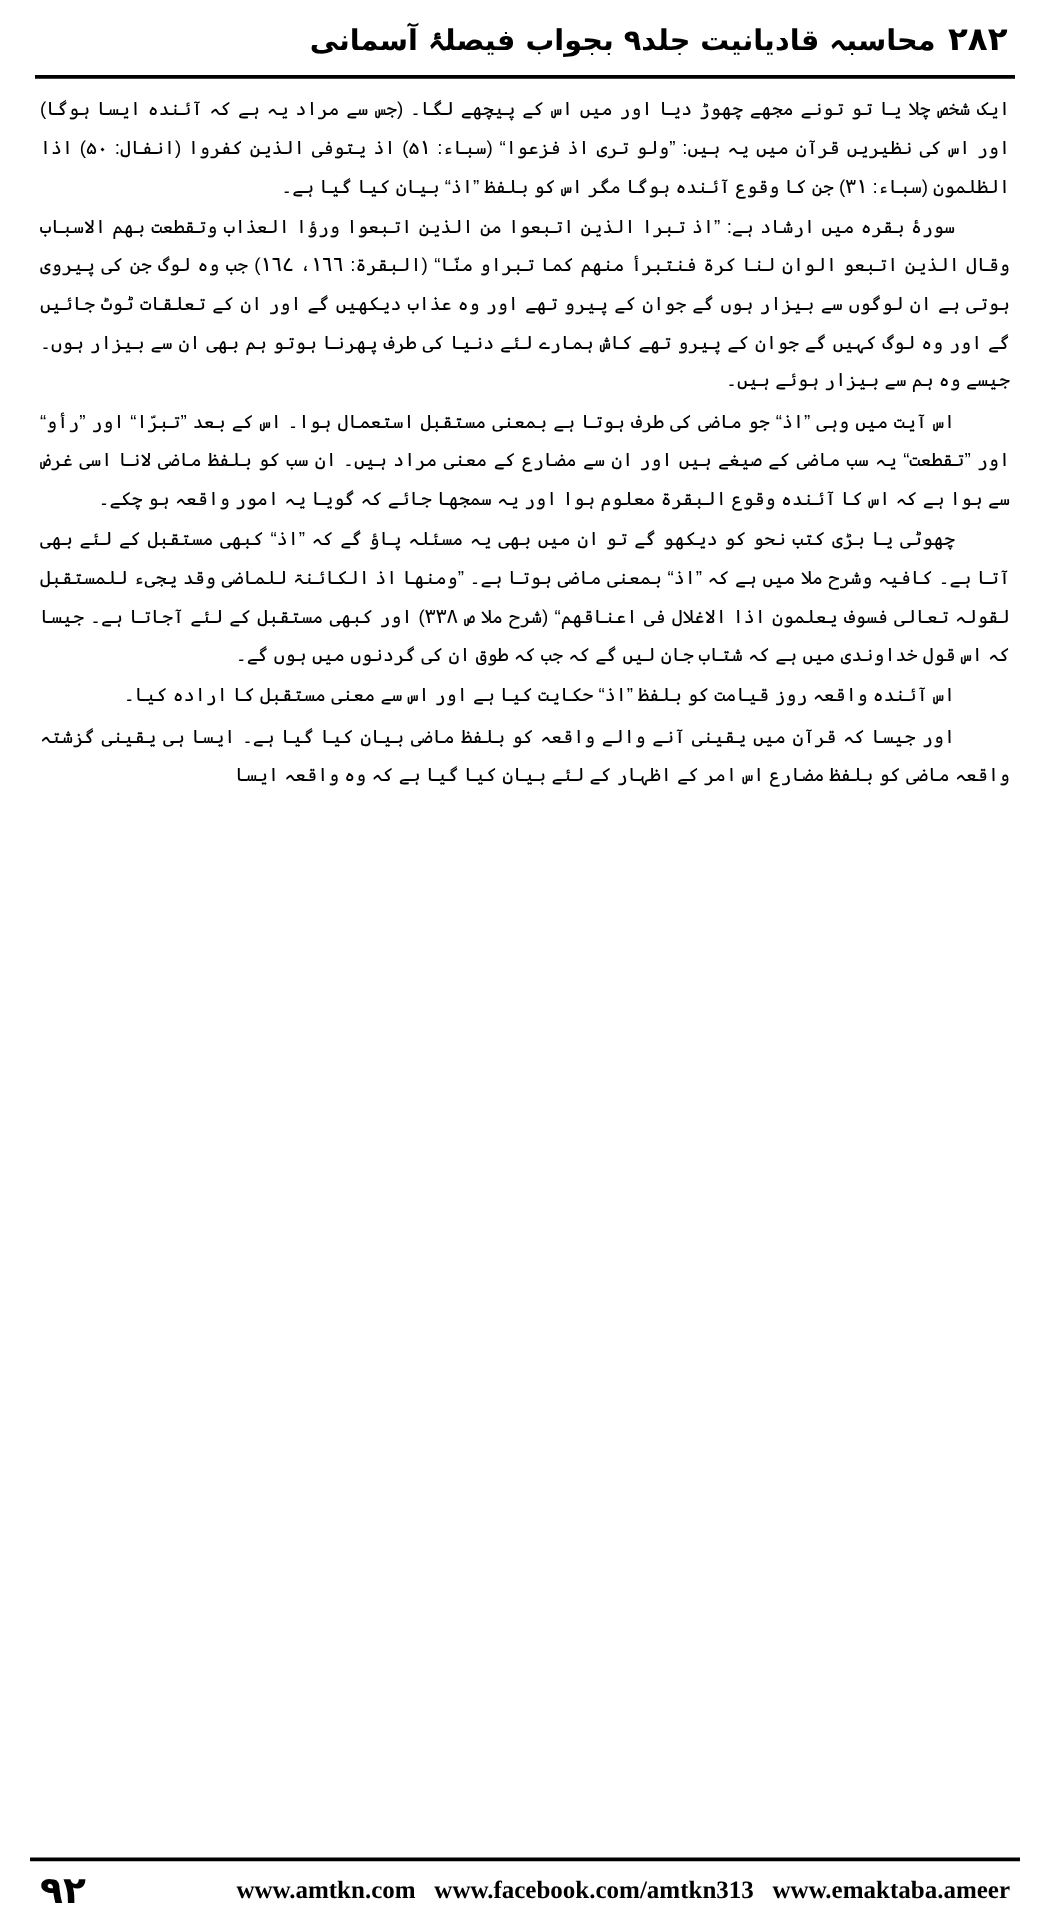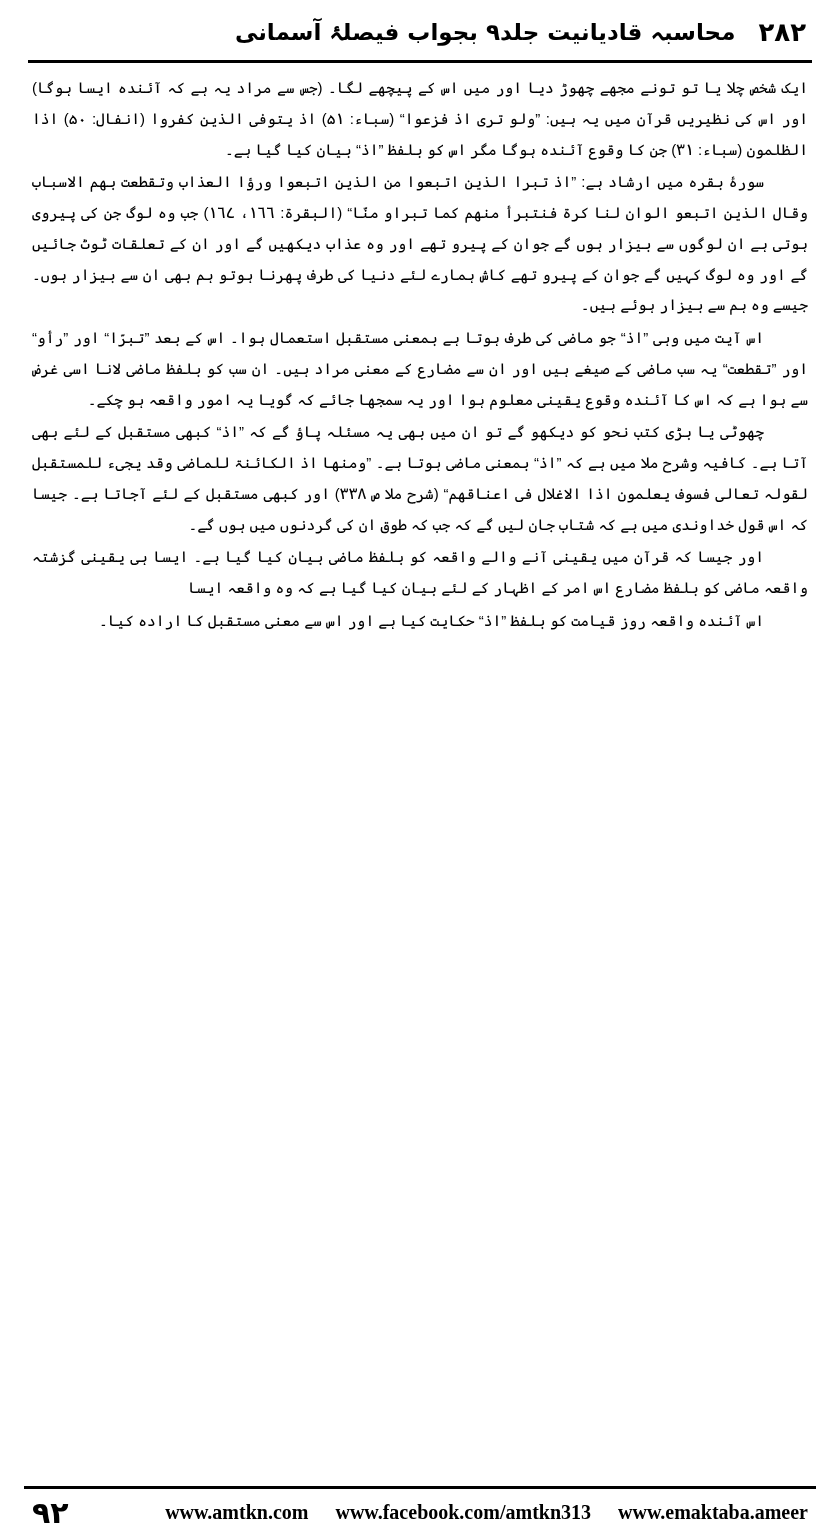--- a/index.html
+++ b/index.html
@@ -45,21 +45,20 @@
     font-weight: bold;
     letter-spacing: 0px;
     white-space: nowrap;
     font-family: "DejaVu Sans", "Liberation Sans", sans-serif;
   }
   .page-number-top {
     font-size: 26px;
     font-weight: bold;
     font-family: "DejaVu Sans", "Liberation Sans", sans-serif;
     white-space: nowrap;
-    margin-left: 13px;
   }
   .header-email {
     font-size: 22px;
     font-weight: bold;
     font-family: "Liberation Serif", serif;
     direction: ltr;
     white-space: nowrap;
   }
   .rule {
     border: none;
@@ -117,42 +116,42 @@
     padding-left: 8px;
   }
   .footer-links {
     font-size: 20px;
     font-weight: bold;
     font-family: "Liberation Serif", serif;
     letter-spacing: 0px;
     padding-right: 8px;
     white-space: nowrap;
   }
-  .footer-links span { margin-left: 22px; }
+  .footer-links span { margin-left: 10px; }
 </style>
 </head>
 <body>
 
 <div class="page">
 
   <div class="header">
     <div class="header-right">
       <div class="page-number-top">۲۸۲</div>
       <div class="book-title">محاسبہ قادیانیت جلد۹ بجواب فیصلۂ آسمانی</div>
     </div>
   </div>
   <hr class="rule">
 
   <div class="content">
     <p class="para">ایک شخص چلا یا تو تونے مجھے چھوڑ دیا اور میں اس کے پیچھے لگا۔ (جس سے مراد یہ ہے کہ آئندہ ایسا ہوگا) اور اس کی نظیریں قرآن میں یہ ہیں: ”ولو تری اذ فزعوا“ (سباء: ۵۱) اذ یتوفی الذین کفروا (انفال: ۵۰) اذا الظلمون (سباء: ۳۱) جن کا وقوع آئندہ ہوگا مگر اس کو بلفظ ”اذ“ بیان کیا گیا ہے۔</p>
     <p class="para indent">سورۂ بقرہ میں ارشاد ہے: ”اذ تبرا الذین اتبعوا من الذین اتبعوا ورؤا العذاب وتقطعت بھم الاسباب وقال الذین اتبعو الوان لنا کرۃ فنتبرأ منھم کما تبراو منّا“ (البقرۃ: ۱۶۶، ۱۶۷) جب وہ لوگ جن کی پیروی ہوتی ہے ان لوگوں سے بیزار ہوں گے جوان کے پیرو تھے اور وہ عذاب دیکھیں گے اور ان کے تعلقات ٹوٹ جائیں گے اور وہ لوگ کہیں گے جوان کے پیرو تھے کاش ہمارے لئے دنیا کی طرف پھرنا ہوتو ہم بھی ان سے بیزار ہوں۔ جیسے وہ ہم سے بیزار ہوئے ہیں۔</p>
-    <p class="para indent">اس آیت میں وہی ”اذ“ جو ماضی کی طرف ہوتا ہے بمعنی مستقبل استعمال ہوا۔ اس کے بعد ”تبرّا“ اور ”رأو“ اور ”تقطعت“ یہ سب ماضی کے صیغے ہیں اور ان سے مضارع کے معنی مراد ہیں۔ ان سب کو بلفظ ماضی لانا اسی غرض سے ہوا ہے کہ اس کا آئندہ وقوع یقینی معلوم ہوا اور یہ سمجھا جائے کہ گویا یہ امور واقعہ ہو چکے۔</p>
+    <p class="para indent">اس آیت میں وہی ”اذ“ جو ماضی کی طرف ہوتا ہے بمعنی مستقبل استعمال ہوا۔ اس کے بعد ”تبرّا“ اور ”رأو“ اور ”تقطعت“ یہ سب ماضی کے صیغے ہیں اور ان سے مضارع کے معنی مراد ہیں۔ ان سب کو بلفظ ماضی لانا اسی غرض سے ہوا ہے کہ اس کا آئندہ وقوع البقرۃ معلوم ہوا اور یہ سمجھا جائے کہ گویا یہ امور واقعہ ہو چکے۔</p>
     <p class="para indent">چھوٹی یا بڑی کتب نحو کو دیکھو گے تو ان میں بھی یہ مسئلہ پاؤ گے کہ ”اذ“ کبھی مستقبل کے لئے بھی آتا ہے۔ کافیہ وشرح ملا میں ہے کہ ”اذ“ بمعنی ماضی ہوتا ہے۔ ”ومنھا اذ الکائنۃ للماضی وقد یجیء للمستقبل لقولہ تعالی فسوف یعلمون اذا الاغلال فی اعناقھم“ (شرح ملا ص ۳۳۸) اور کبھی مستقبل کے لئے آجاتا ہے۔ جیسا کہ اس قول خداوندی میں ہے کہ شتاب جان لیں گے کہ جب کہ طوق ان کی گردنوں میں ہوں گے۔</p>
+    <p class="para indent">اس آئندہ واقعہ روز قیامت کو بلفظ ”اذ“ حکایت کیا ہے اور اس سے معنی مستقبل کا ارادہ کیا۔</p>
     <p class="para indent">اور جیسا کہ قرآن میں یقینی آنے والے واقعہ کو بلفظ ماضی بیان کیا گیا ہے۔ ایسا ہی یقینی گزشتہ واقعہ ماضی کو بلفظ مضارع اس امر کے اظہار کے لئے بیان کیا گیا ہے کہ وہ واقعہ ایسا</p>
-    <p class="para indent">اس آئندہ واقعہ روز قیامت کو بلفظ ”اذ“ حکایت کیا ہے اور اس سے معنی مستقبل کا ارادہ کیا۔</p>
   </div>
 
   <div class="footer">
     <hr class="footer-rule">
     <div class="footer-inner">
       <div class="footer-page">۹۲</div>
       <div class="footer-links">
         <span>www.amtkn.com</span>
         <span>www.facebook.com/amtkn313</span>
         <span>www.emaktaba.ameer</span>

